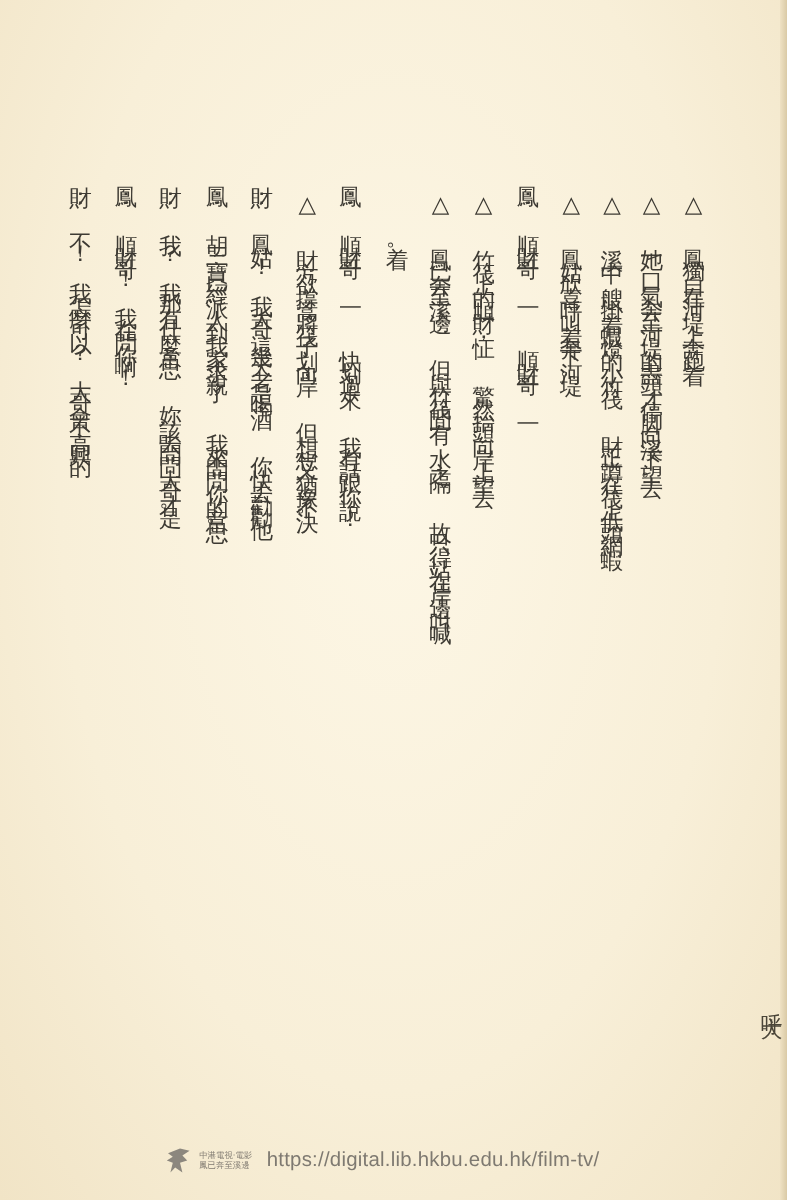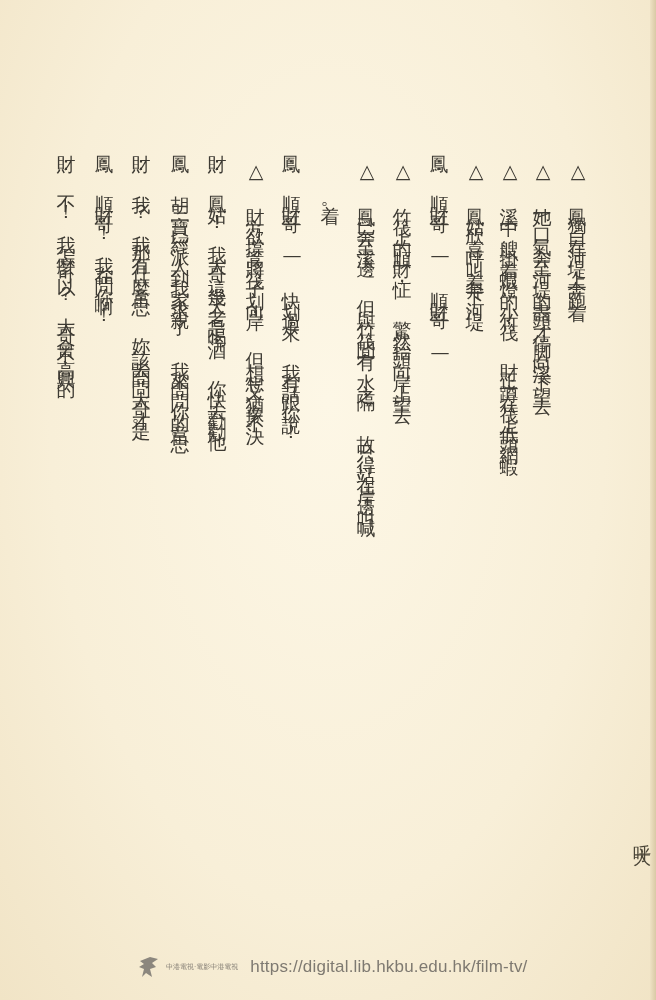--- a/index.html
+++ b/index.html
@@ -27,21 +27,21 @@
   .bleed {
     position:absolute; right:2px; top:830px;
     writing-mode: vertical-rl; text-orientation: upright;
     font-size:18px; color:#4a4538; letter-spacing:4px;
   }
   .footer {
     position:absolute; left:138px; top:950px; height:34px;
     display:flex; align-items:center; gap:6px; opacity:0.85;
   }
   .footer .logo { width:22px; height:24px; }
-  .footer .logo-text { display:flex; flex-direction:row; font-family:"DejaVu Sans", sans-serif; font-size:7px; color:#6b6660; line-height:1.2; margin-right:6px;}
+  .footer .logo-text { display:flex; flex-direction:column; font-family:"DejaVu Sans", sans-serif; font-size:7px; color:#6b6660; line-height:1.2; margin-right:6px;}
   .footer .url { font-family:Liberation Sans, sans-serif; font-size:17px; color:#6a6660; letter-spacing:0.2px; }
 </style>
 </head>
 <body>
 
 <div class="page-edge-right"></div>
 
 <div class="columns">
   <div class="col" style="left:568px; top:160px;">△鳳獨自在河堤上奔跑着。</div>
   <div class="col" style="left:533px; top:160px;">△她一口氣奔至河堤的盡頭才停脚向溪下望去。</div>
@@ -61,16 +61,16 @@
 </div>
 
 <div class="bleed">呼大</div>
 
 <div class="footer">
   <svg class="logo" viewBox="0 0 22 24">
     <path d="M2 6 L12 2 L20 4 L14 8 L18 12 L12 14 L14 22 L8 18 L4 22 L6 14 L1 12 L6 9 Z" fill="#7a7670"></path>
   </svg>
   <div class="logo-text">
     <span>中港電視·電影</span>
-    <span>中港電視</span>
+    <span>鳳已奔至溪邊</span>
   </div>
   <span class="url">https://digital.lib.hkbu.edu.hk/film-tv/</span>
 </div>
 
 </body></html>

